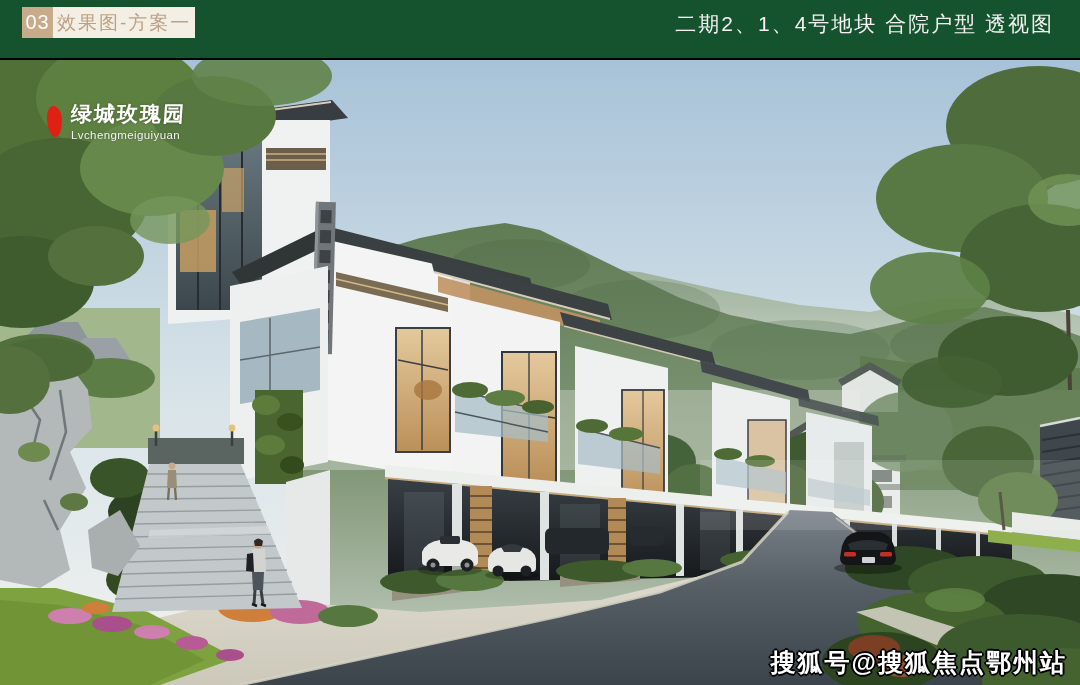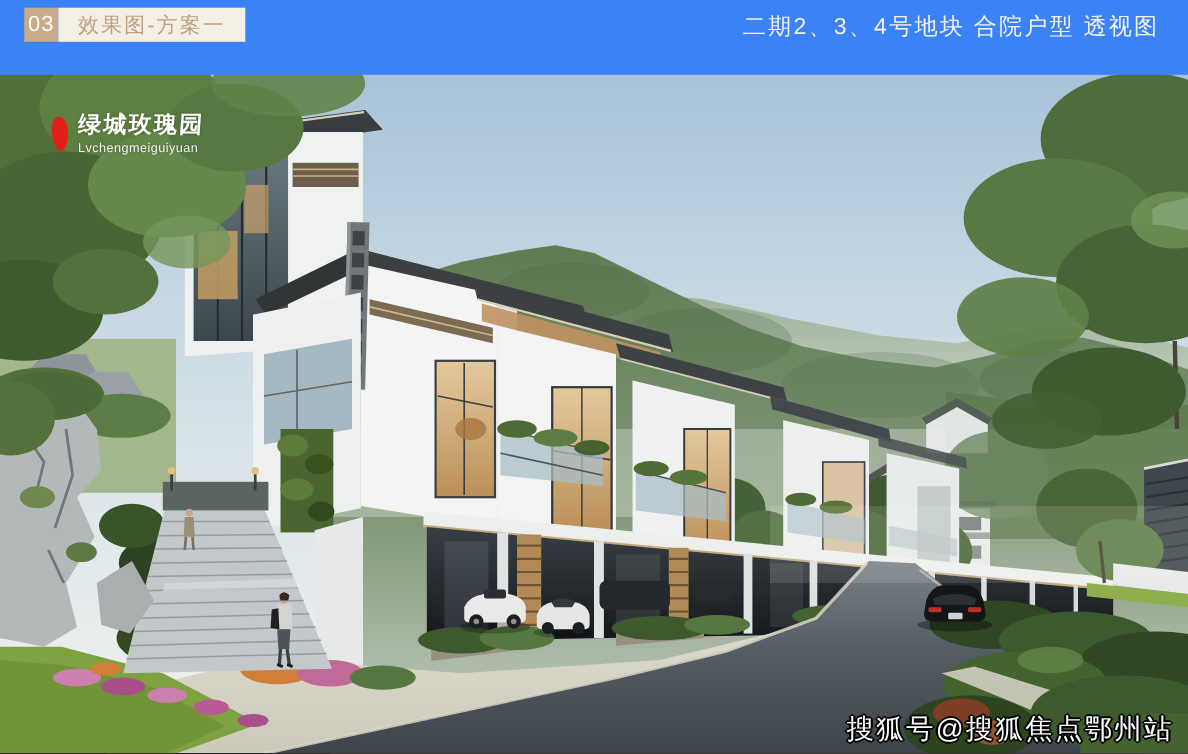--- a/index.html
+++ b/index.html
@@ -1,53 +1,53 @@
 <!DOCTYPE html>
 <html><head>
 <meta charset="utf-8">
 <style>
   html,body{margin:0;padding:0;background:#222;}
   #page{position:relative;width:1080px;height:685px;overflow:hidden;background:#000;
         font-family:"Liberation Sans","DejaVu Sans",sans-serif;}
   
-  #topbar{position:absolute;top:0;left:0;width:1080px;height:68px;background:#3b82f6;z-index:30;}
+  #topbar{position:absolute;top:0;left:0;width:1080px;height:58px;background:#14532d;z-index:30;}
   .header-left{position:absolute;left:22px;top:7px;display:flex;height:31px;}
   .index-badge{width:31px;height:31px;background:#c8ab8a;color:#fdfbf6;font-size:20px;
                display:flex;align-items:center;justify-content:center;letter-spacing:1px;}
   .section-label{height:31px;background:#f4efe4;color:#bda184;font-size:19px;letter-spacing:2px;
-                 display:flex;align-items:center;padding:0 18px;}
+                 display:flex;align-items:center;padding:0 4px;}
   .header-right{position:absolute;right:26px;top:10px;color:#f2f2f2;font-size:21px;
                 letter-spacing:2px;font-weight:500;white-space:nowrap;}
   
   #scene{position:absolute;top:60px;left:0;width:1080px;height:625px;}
   
   #logo{position:absolute;left:47px;top:103px;display:flex;gap:9px;z-index:20;align-items:flex-start;}
   .logo-brush{width:15px;height:31px;margin-top:3px;background:#e01f15;
               border-radius:46% 54% 48% 52%/40% 42% 58% 60%;transform:rotate(-3deg);}
   .logo-cn{color:#fff;font-size:21px;font-weight:bold;letter-spacing:2px;line-height:22px;
            transform:skewX(-4deg);text-shadow:0 0 3px rgba(0,0,0,.25);}
   .logo-en{color:#f3f3f3;font-size:11.5px;letter-spacing:.4px;margin-top:4px;
            text-shadow:0 0 2px rgba(0,0,0,.3);}
   
   #watermark{position:absolute;right:13px;top:646px;z-index:25;color:#fff;font-size:25px;
-             font-weight:normal;letter-spacing:2px;white-space:nowrap;
+             font-weight:bold;letter-spacing:2px;white-space:nowrap;
              text-shadow:2px 0 0 #000,-2px 0 0 #000,0 2px 0 #000,0 -2px 0 #000,
                          1px 1px 0 #000,-1px -1px 0 #000,1px -1px 0 #000,-1px 1px 0 #000;}
 </style>
 </head>
 <body>
 
 <div id="page">
 
   <div id="topbar">
     <div class="header-left">
       <div class="index-badge">03</div>
       <div class="section-label">效果图-方案一</div>
     </div>
-    <div class="header-right">二期2、3、4号地块  合院户型  透视图</div>
+    <div class="header-right">二期2、1、4号地块  合院户型  透视图</div>
   </div>
 
   <div id="scene">
   <svg width="1080" height="625" viewBox="0 0 1080 625">
     <defs>
       <linearGradient id="skyG" x1="0" y1="0" x2="0" y2="1">
         <stop offset="0" stop-color="#a7c2d8"></stop>
             <stop offset=".55" stop-color="#d9e4e9"></stop>
             <stop offset="1" stop-color="#f1f2ef"></stop>
       </linearGradient>

